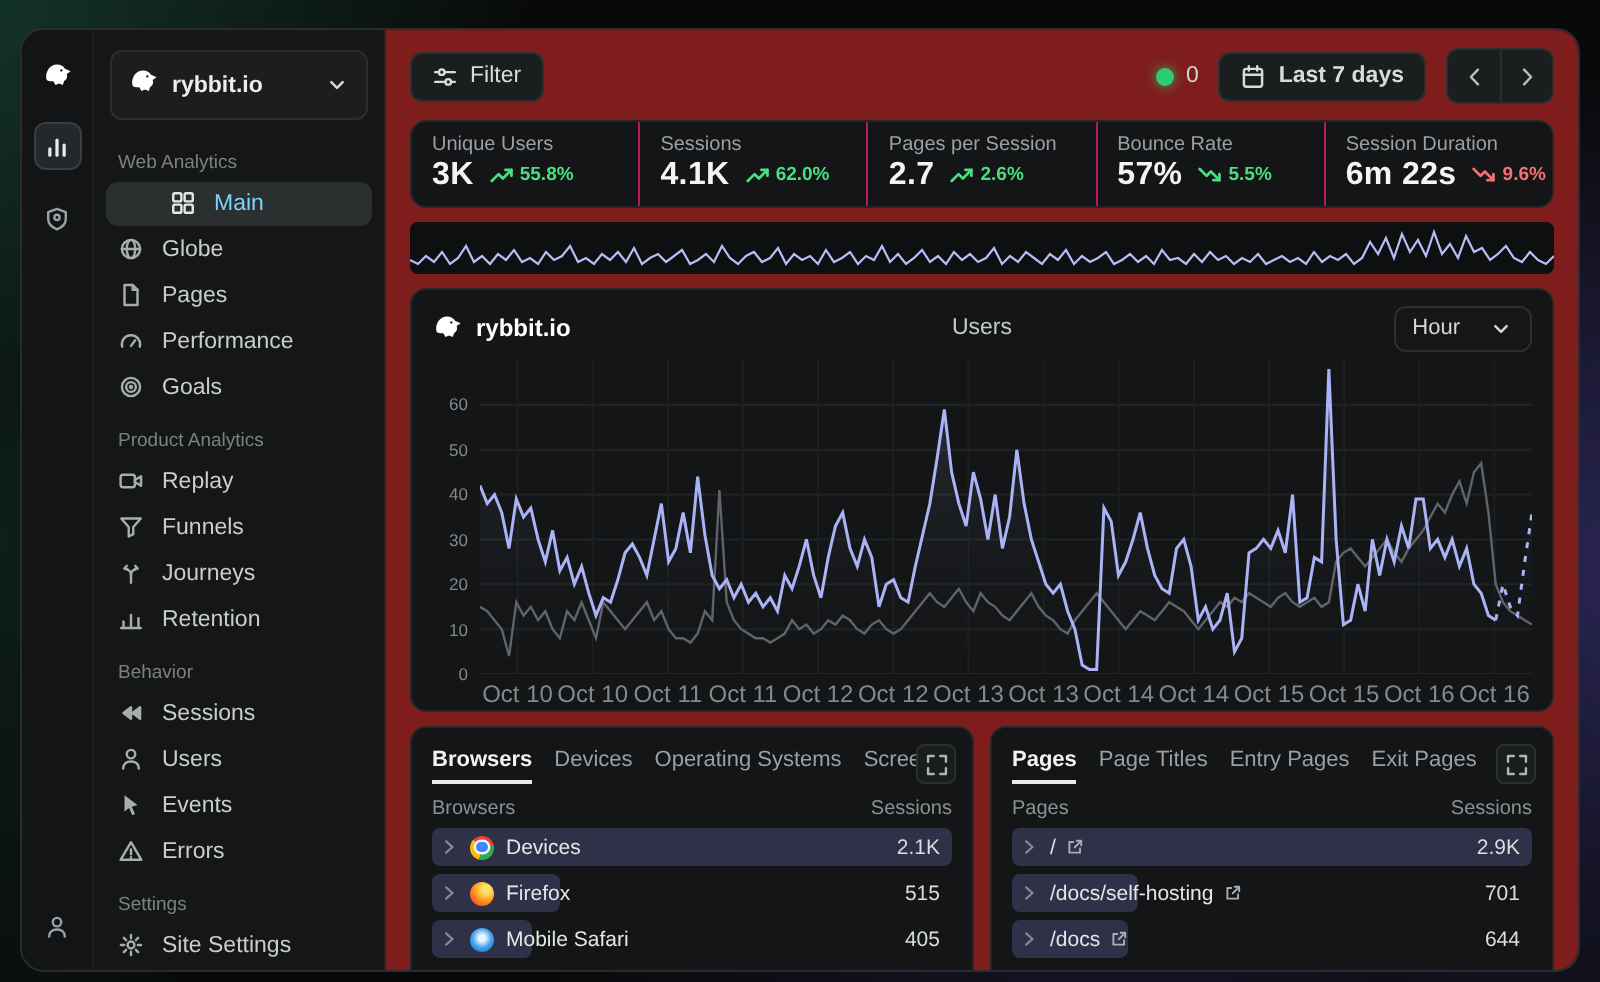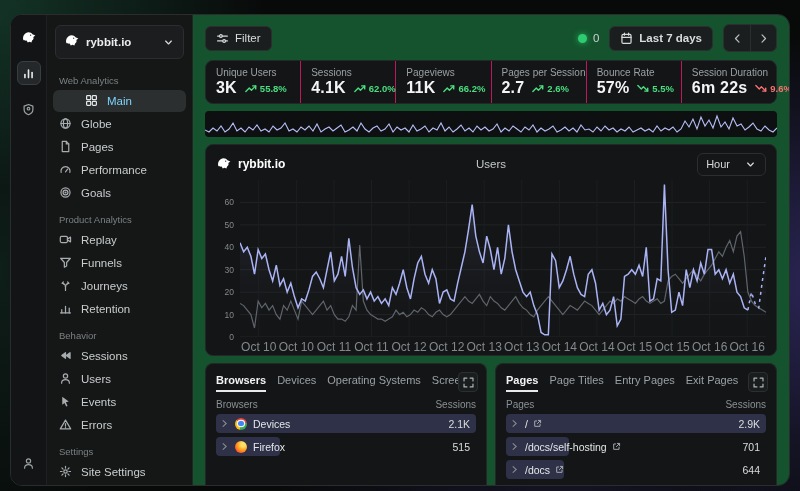--- a/index.html
+++ b/index.html
@@ -37,21 +37,21 @@
   .site-select .label { font-size:11.5px; font-weight:bold; color:#eceeee; flex:1; }
   .site-select svg { flex:none; }
   .section-title { font-size:9.5px; color:#7b8083; margin:10px 12px 4px; }
   .side-item { display:flex; align-items:center; gap:8px; margin:1px 6px; padding:4px 6px;
     border-radius:6px; color:#c9cdce; cursor:pointer; }
   .side-item .icon { width:14px; height:14px; color:#a7acaf; display:flex; }
   .side-item .lbl { font-size:11.5px; }
   .side-item.active { background:#2c2f30; color:#7dd3fc;padding-left:32px; }
   .side-item.active .icon { color:#e4e6e7; }
   
-  .content { flex:1; min-width:0; background:#14532d; padding:8px 12px 0; display:flex;
+  .content { flex:1; min-width:0; background:#7f1d1d; padding:8px 12px 0; display:flex;
     flex-direction:column; gap:7px; }
   .topbar { display:flex; align-items:center; height:30px; }
   .btn { display:flex; align-items:center; gap:6px; background:#1b1e1f; border:1px solid #2c2f30;
     border-radius:6px; padding:5px 10px; font-size:11.5px; color:#d9dcdd; cursor:pointer; }
   .topbar .right { margin-left:auto; display:flex; align-items:center; gap:10px; }
   .live { display:flex; align-items:center; gap:6px; font-size:11.5px; color:#cfd3d4; }
   .live-dot { width:9px; height:9px; border-radius:50%; background:#2ecc71;
     box-shadow:0 0 6px rgba(46,204,113,.8); }
   .navgroup { display:flex; border:1px solid #2c2f30; border-radius:6px; overflow:hidden; }
   .navgroup button { width:26px; height:26px; background:#1b1e1f; border:none; color:#b9bec0;
@@ -372,32 +372,20 @@
             <span class="val">4.1K</span>
     <span class="chg positive"><span style="display:inline-flex">
                 <svg width="12" height="9" viewBox="0 0 14 10" fill="none" stroke="currentColor" stroke-width="1.6" stroke-linecap="round" stroke-linejoin="round">
                   <path d="M1 8.5L5 4.5l2.5 2.5L12.5 2"></path>
                   <path d="M9 2h3.5v3.5"></path>
                 </svg>
               </span>62.0%</span>
           </div>
         </div>
         <div class="stat">
-          <div class="slabel">Pageviews</div>
-    <div class="vrow">
-            <span class="val">11K</span>
-    <span class="chg positive"><span style="display:inline-flex">
-                <svg width="12" height="9" viewBox="0 0 14 10" fill="none" stroke="currentColor" stroke-width="1.6" stroke-linecap="round" stroke-linejoin="round">
-                  <path d="M1 8.5L5 4.5l2.5 2.5L12.5 2"></path>
-                  <path d="M9 2h3.5v3.5"></path>
-                </svg>
-              </span>66.2%</span>
-          </div>
-        </div>
-        <div class="stat">
           <div class="slabel">Pages per Session</div>
     <div class="vrow">
             <span class="val">2.7</span>
     <span class="chg positive"><span style="display:inline-flex">
                 <svg width="12" height="9" viewBox="0 0 14 10" fill="none" stroke="currentColor" stroke-width="1.6" stroke-linecap="round" stroke-linejoin="round">
                   <path d="M1 8.5L5 4.5l2.5 2.5L12.5 2"></path>
                   <path d="M9 2h3.5v3.5"></path>
                 </svg>
               </span>2.6%</span>
           </div>
@@ -557,20 +545,33 @@
         <span class="chev">
                   <svg width="9" height="9" viewBox="0 0 16 16" fill="none" stroke="currentColor" stroke-width="2" stroke-linecap="round">
                     <path d="M5.5 3L11 8l-5.5 5"></path>
                   </svg>
                 </span>
         <span class="fav firefox-icon"></span>
         <span class="name">Firefox</span>
         <span class="sess">515</span>
       </div>
     </div>
+    <div class="trow">
+      <div class="bar" style="width:19.3%"></div>
+      <div class="inner">
+        <span class="chev">
+                  <svg width="9" height="9" viewBox="0 0 16 16" fill="none" stroke="currentColor" stroke-width="2" stroke-linecap="round">
+                    <path d="M5.5 3L11 8l-5.5 5"></path>
+                  </svg>
+                </span>
+        <span class="fav safari-icon"></span>
+        <span class="name">Mobile Safari</span>
+        <span class="sess">405</span>
+      </div>
+    </div>
     </div>
         </div>
         <div class="tcard">
     <div class="tabs">
             <span class="tab active">Pages</span>
             <span class="tab ">Page Titles</span>
             <span class="tab ">Entry Pages</span>
             <span class="tab ">Exit Pages</span>
             <span class="tab ">Hostnames</span>
           </div>

